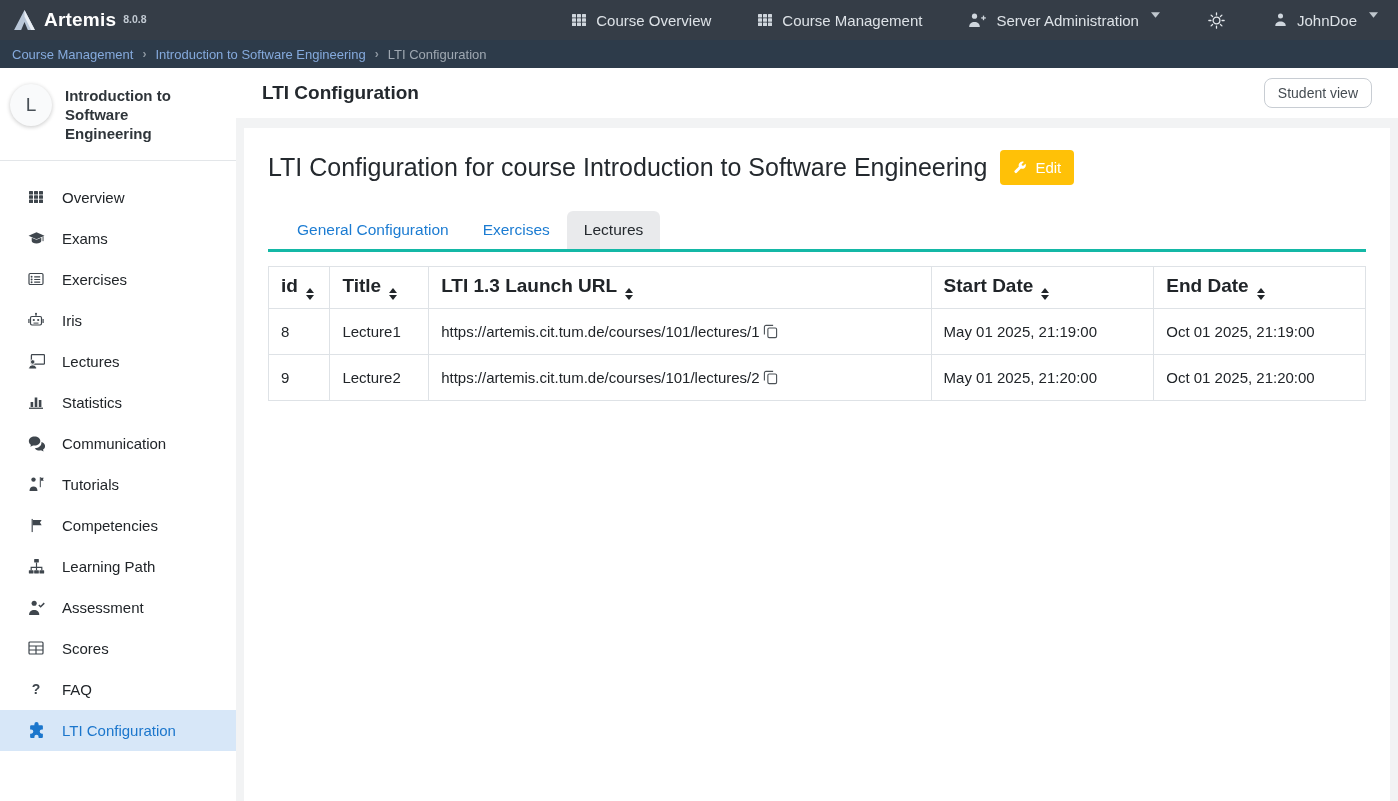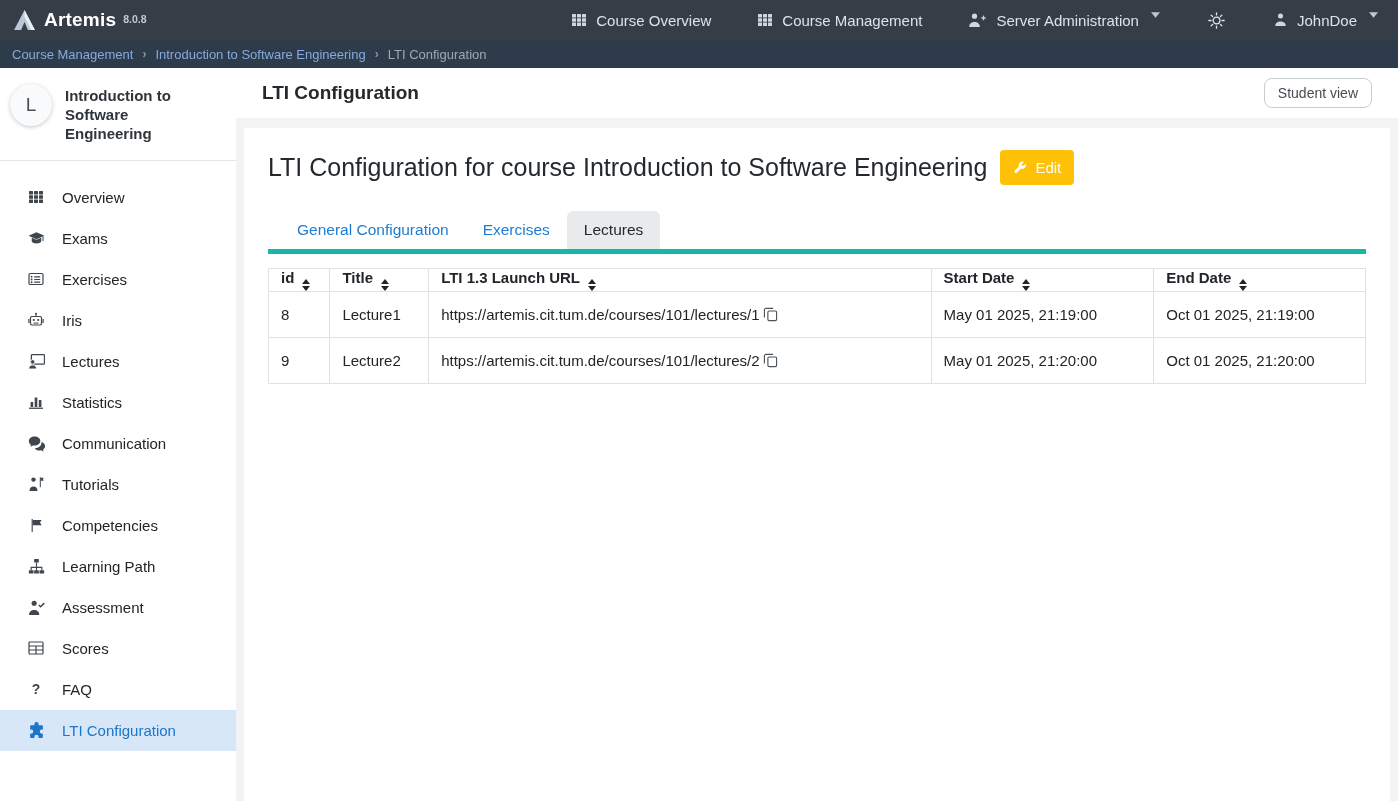--- a/index.html
+++ b/index.html
@@ -40,27 +40,27 @@
   
   .main{flex:1;display:flex;flex-direction:column;min-width:0}
   .main-header{height:50px;background:#fff;display:flex;align-items:center;padding:0 26px;flex:none}
   .page-title{font-size:19px;font-weight:700;color:#24292e}
   .btn-student{margin-left:auto;background:#fff;border:1px solid #c8cdd3;border-radius:8px;color:#454c52;font-size:14px;padding:6px 13px;cursor:pointer}
 
   .card{margin:10px 8px 0 8px;background:#fff;flex:1;padding:22px 24px;box-sizing:border-box;overflow:hidden}
   .card-heading{display:flex;align-items:center;gap:13px;font-size:25px;color:#24292e}
   .btn-edit{background:#ffc107;border:none;color:#fff;font-size:15px;padding:9px 13px;border-radius:4px;display:inline-flex;gap:8px;cursor:pointer}
 
-  .tabs{display:flex;margin-top:26px;border-bottom:5px solid #14b8a6;padding-left:12px}
+  .tabs{display:flex;margin-top:26px;border-bottom:3px solid #14b8a6;padding-left:12px}
   .tab{padding:10px 17px;font-size:15.5px;color:#1c7cd2;cursor:pointer;border-radius:6px 6px 0 0;white-space:nowrap}
   .tab.active{background:#e9eaec;color:#24292e}
 
   table.lti{width:100%;border-collapse:collapse;margin-top:14px;table-layout:fixed}
   table.lti th,table.lti td{border:1px solid #dee2e6;text-align:left;vertical-align:middle;box-sizing:border-box}
-  table.lti th{padding:0 12px;font-size:15px;font-weight:700;cursor:pointer}
+  table.lti th{padding:8px 12px;font-size:19px;font-weight:700;cursor:pointer}
   table.lti td{padding:13px 12px;font-size:15px;overflow:hidden}
   .sort{display:inline-flex;flex-direction:column;margin-left:8px;gap:2px;vertical-align:-1px}
   .sort i{width:0;height:0;border-left:4px solid transparent;border-right:4px solid transparent}
   .sort .up{border-bottom:5px solid #212529}
   .sort .down{border-top:5px solid #212529}
   .url-cell{display:flex;align-items:center;gap:1px}
   .copy-btn{background:none;border:none;padding:2px;color:#4d5358;cursor:pointer;display:inline-flex}
 </style>
 </head>
 <body>

